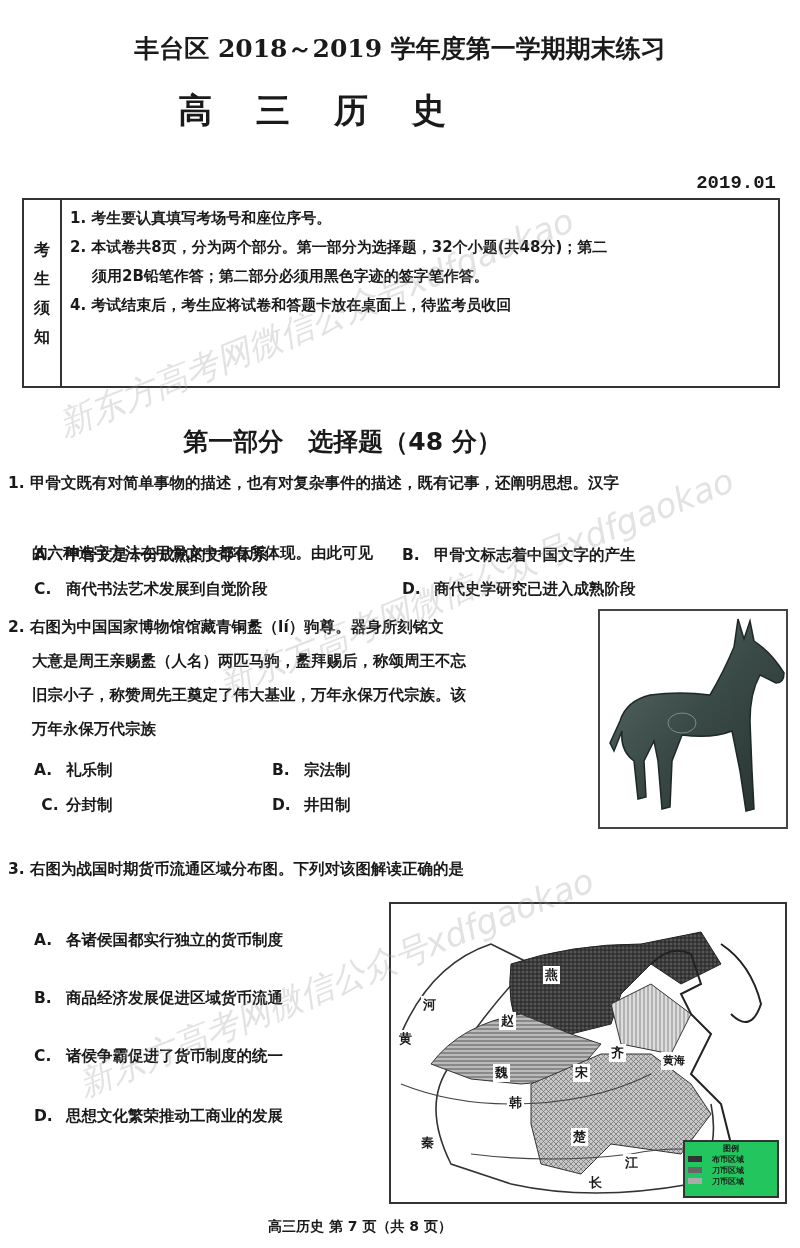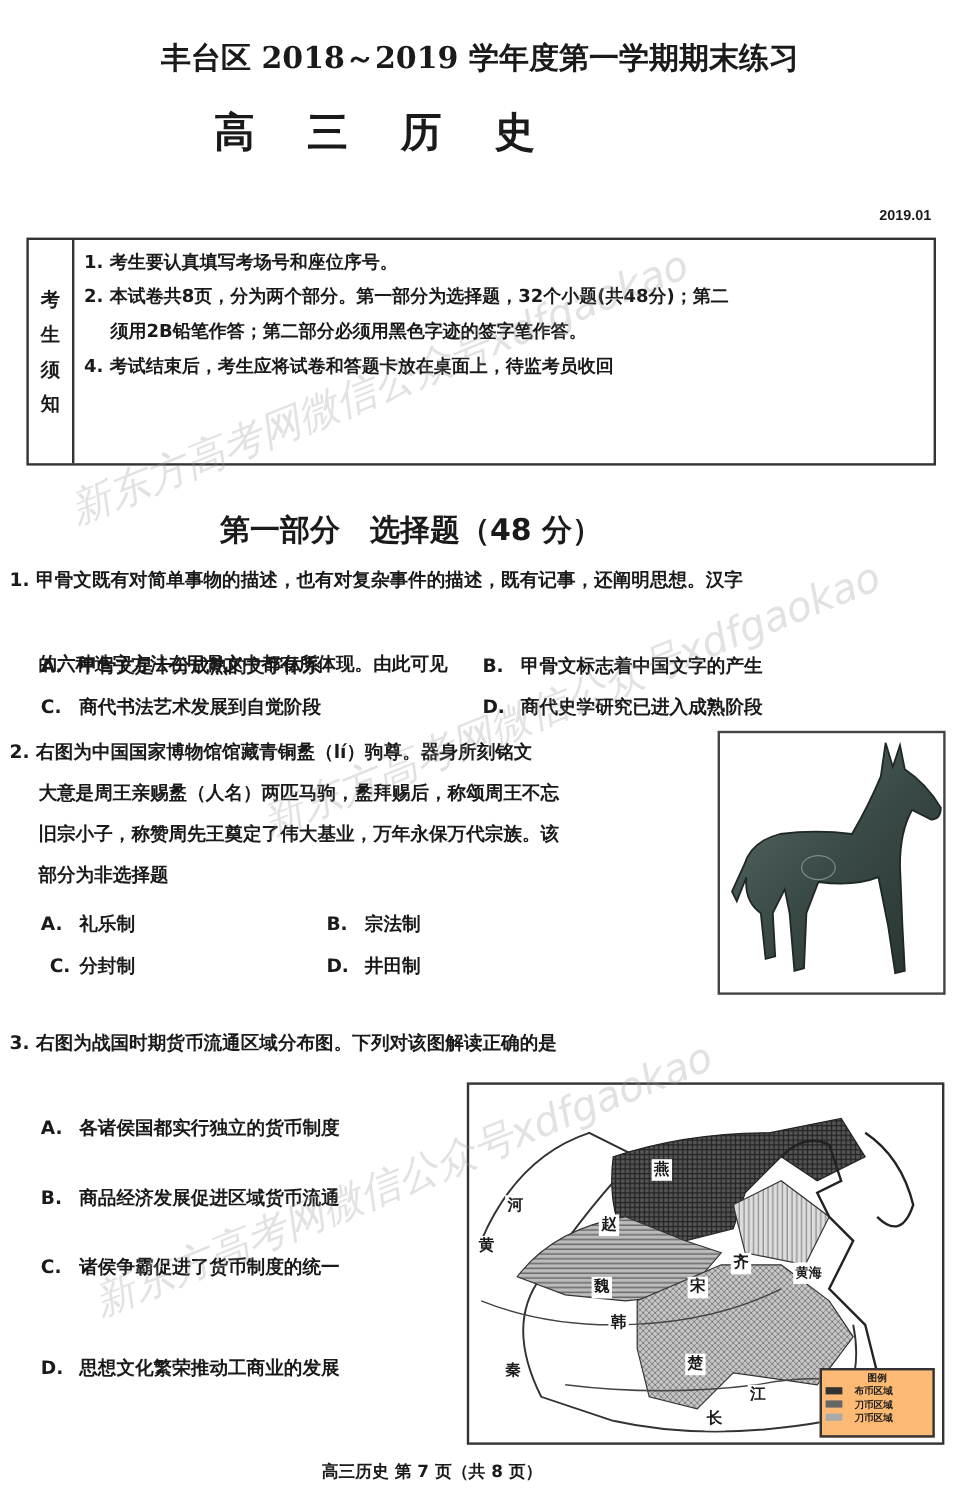--- a/index.html
+++ b/index.html
@@ -3,21 +3,21 @@
 <meta charset="utf-8">
 <style>
   html, body { margin: 0; padding: 0; background: #ffffff; }
   body { width: 800px; height: 1248px; position: relative; overflow: hidden;
          font-family: "DejaVu Sans", sans-serif; color: #1a1a1a; }
   .abs { position: absolute; }
   .title1 { left: 0; width: 800px; top: 32px; text-align: center; font-size: 25px; font-weight: bold;
             font-family: "DejaVu Serif", serif; letter-spacing: 0px; }
   .title2 { left: 0; width: 640px; top: 88px; text-align: center; font-size: 34px; font-weight: bold;
             letter-spacing: 16px; }
-  .date { right: 24px; top: 172px; font-size: 12px; font-weight: bold; font-family: Liberation Sans, sans-serif; }
+  .date { right: 24px; top: 172px; font-size: 19px; font-weight: bold; font-family: Liberation Mono, monospace; }
   .notice { left: 22px; top: 198px; width: 758px; height: 190px; border: 2px solid #333;
             box-sizing: border-box; display: flex; }
   .notice-label { width: 36px; border-right: 2px solid #333; display: flex; flex-direction: column;
                   justify-content: center; align-items: center; font-size: 16px; font-weight: bold; line-height: 29px; }
   .notice-items { flex: 1; padding: 4px 8px; font-size: 15px; font-weight: bold; line-height: 29px; }
   .notice-items .cont { padding-left: 22px; }
   .section { left: 0; width: 685px; top: 425px; text-align: center; font-size: 25px; font-weight: bold; }
   .q { font-size: 15.5px; font-weight: bold; line-height: 34px; }
   .opt { position: absolute; font-size: 15.5px; font-weight: bold; }
   .opt .k { display: inline-block; width: 32px; }
@@ -58,21 +58,21 @@
 </div>
 <div class="opt" style="left:34px; top:545px;"><span class="k">A.</span><span>甲骨文是十分成熟的文字体系</span></div>
 <div class="opt" style="left:402px; top:545px;"><span class="k">B.</span><span>甲骨文标志着中国文字的产生</span></div>
 <div class="opt" style="left:34px; top:579px;"><span class="k">C.</span><span>商代书法艺术发展到自觉阶段</span></div>
 <div class="opt" style="left:402px; top:579px;"><span class="k">D.</span><span>商代史学研究已进入成熟阶段</span></div>
 
 <div class="abs q" style="left:8px; top:610px; width:585px;">
   <div>2. 右图为中国国家博物馆馆藏青铜盠（lí）驹尊。器身所刻铭文</div>
   <div style="padding-left:24px;">大意是周王亲赐盠（人名）两匹马驹，盠拜赐后，称颂周王不忘</div>
   <div style="padding-left:24px;">旧宗小子，称赞周先王奠定了伟大基业，万年永保万代宗族。该</div>
-  <div style="padding-left:24px;">部分为非选择题</div>
+  <div style="padding-left:24px;">万年永保万代宗族</div>
 </div>
 <div class="opt" style="left:34px; top:760px;"><span class="k">A.</span><span>礼乐制</span></div>
 <div class="opt" style="left:272px; top:760px;"><span class="k">B.</span><span>宗法制</span></div>
 <div class="opt" style="left:34px; top:795px;text-align:center;"><span class="k">C.</span><span>分封制</span></div>
 <div class="opt" style="left:272px; top:795px;"><span class="k">D.</span><span>井田制</span></div>
 
 <div class="abs photo">
   <svg width="186" height="216" viewBox="0 0 186 216">
     <defs>
       <linearGradient id="bronze" x1="0" y1="0" x2="1" y2="1">
@@ -83,21 +83,21 @@
     </defs>
     <path d="M138 8 L144 28 L150 10 L154 30 Q172 42 184 62 Q184 72 176 72 L160 64 Q150 82 150 110 L152 160 L154 198 L146 200 L140 160 L132 120 Q112 128 82 124 L72 150 L70 196 L62 198 L58 150 L54 130 L44 150 L46 186 L38 188 L34 150 Q20 140 22 120 L14 140 L10 132 L20 110 Q26 90 50 84 Q80 80 110 84 Q124 60 134 36 Z" fill="url(#bronze)" stroke="#1e2826" stroke-width="1.5"></path>
     <ellipse cx="82" cy="112" rx="14" ry="10" fill="none" stroke="#7c8c88" stroke-width="1"></ellipse>
   </svg>
 </div>
 
 <div class="abs q" style="left:8px; top:852px; width:700px;">3. 右图为战国时期货币流通区域分布图。下列对该图解读正确的是</div>
 <div class="opt" style="left:34px; top:930px;"><span class="k">A.</span><span>各诸侯国都实行独立的货币制度</span></div>
 <div class="opt" style="left:34px; top:988px;"><span class="k">B.</span><span>商品经济发展促进区域货币流通</span></div>
 <div class="opt" style="left:34px; top:1046px;"><span class="k">C.</span><span>诸侯争霸促进了货币制度的统一</span></div>
-<div class="opt" style="left:34px; top:1106px;margin-top:24px;"><span class="k">D.</span><span>思想文化繁荣推动工商业的发展</span></div>
+<div class="opt" style="left:34px; top:1106px;"><span class="k">D.</span><span>思想文化繁荣推动工商业的发展</span></div>
 
 <div class="abs map">
   <svg width="394" height="298" viewBox="0 0 394 298" style="position:absolute;left:0;top:0;">
     <defs>
       <pattern id="pDense" width="4" height="4" patternUnits="userSpaceOnUse">
           <rect width="4" height="4" fill="#555"></rect>
           <path d="M0 2 H4 M2 0 V4" stroke="#222" stroke-width="1"></path>
         </pattern>
       <pattern id="pH" width="4" height="4" patternUnits="userSpaceOnUse">
           <rect width="4" height="4" fill="#bbb"></rect>
@@ -137,21 +137,21 @@
   <span class="maplabel" style="left:182px; top:160px;">宋</span>
   <span class="maplabel" style="left:116px; top:190px;">韩</span>
   <span class="maplabel" style="left:180px; top:224px;">楚</span>
   <span class="maplabel" style="left:28px; top:230px;">秦</span>
   <span class="maplabel" style="left:30px; top:92px;">河</span>
   <span class="maplabel" style="left:6px; top:126px;">黄</span>
   <span class="maplabel" style="left:232px; top:250px;">江</span>
   <span class="maplabel" style="left:196px; top:270px;">长</span>
   <span class="maplabel" style="left:270px; top:148px; font-size:11px;">黄海</span>
 
-  <div style="position:absolute; left:292px; top:236px; width:96px; height:58px; border:2px solid #333; background:#fdba74; font-size:8px; font-weight:bold; line-height:11px; padding:1px 3px; box-sizing:border-box;">
+  <div style="position:absolute; left:292px; top:236px; width:96px; height:58px; border:2px solid #333; background:#22c55e; font-size:8px; font-weight:bold; line-height:11px; padding:1px 3px; box-sizing:border-box;">
     <div style="text-align:center;">图例</div>
     <div><span style="display:inline-block;width:14px;height:6px;background:url(#) #333;margin-right:10px;"></span><span>布币区域</span></div>
     <div><span style="display:inline-block;width:14px;height:6px;background:#666;margin-right:10px;"></span><span>刀币区域</span></div>
     <div><span style="display:inline-block;width:14px;height:6px;background:#aaa;margin-right:10px;"></span><span>刀币区域</span></div>
   </div>
 </div>
 
 <div class="abs footer">高三历史 第 7 页（共 8 页）</div>
 
 <div class="abs watermark" style="left:40px; top:300px;">新东方高考网微信公众号xdfgaokao</div>

